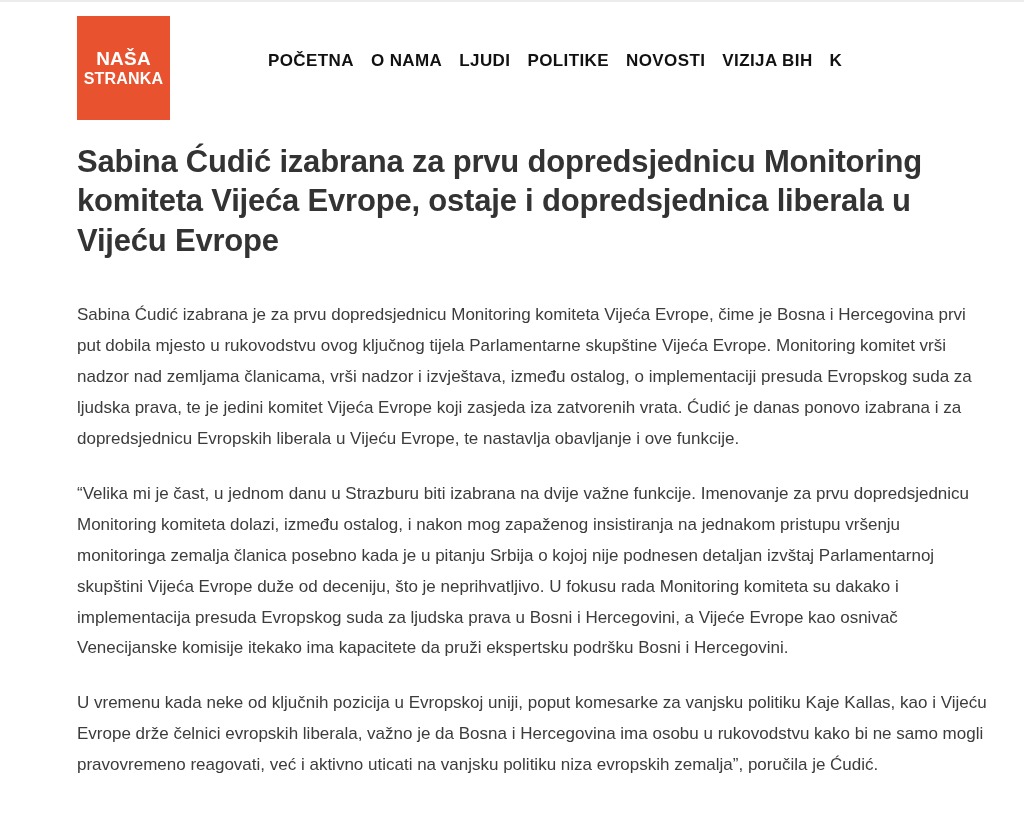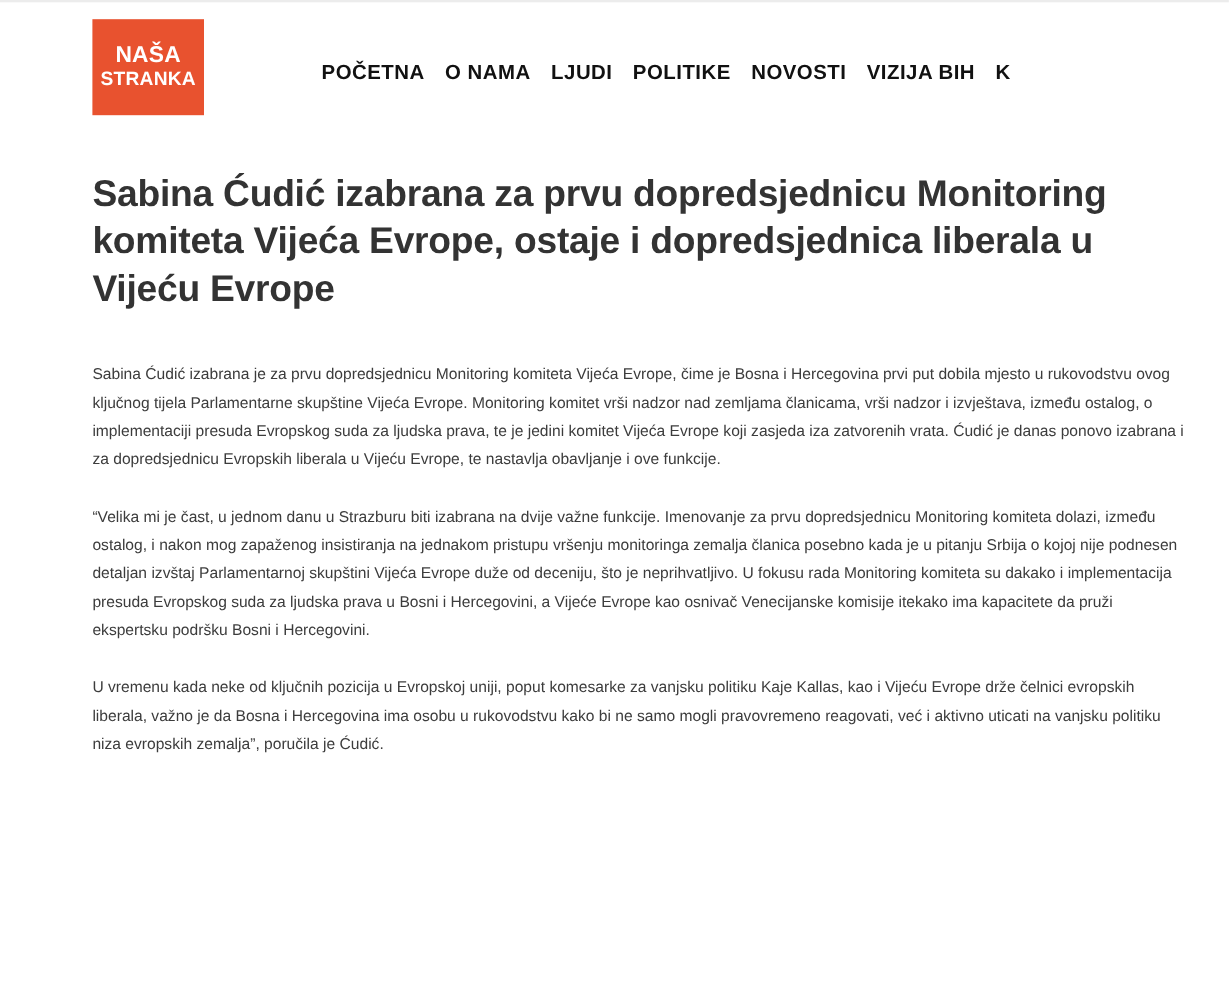--- a/index.html
+++ b/index.html
@@ -20,21 +20,21 @@
   .site-header {
     display: flex;
     align-items: flex-start;
     height: 118px;
     padding-left: 77px;
     background: #ffffff;
   }
 
   .brand-logo {
     width: 93px;
-    height: 80px;
+    height: 104px;
     margin-top: 14px;
     background: #e8522f;
     display: flex;
     flex-direction: column;
     align-items: center;
     justify-content: center;
     flex: 0 0 auto;
     text-decoration: none;
   }
 
@@ -102,21 +102,21 @@
     font-size: 15px;
     color: #4d4d4d;
   }
 
   .article-body {
     margin-top: 40px;
     max-width: 910px;
   }
 
   .article-body p {
-    font-size: 13px;
+    font-size: 17px;
     line-height: 1.82;
     color: #3c3c3c;
     margin-bottom: 24px;
   }
   .article-body p:last-child { margin-bottom: 0; }
 </style>
 </head>
 <body>
 
 <header class="site-header">

